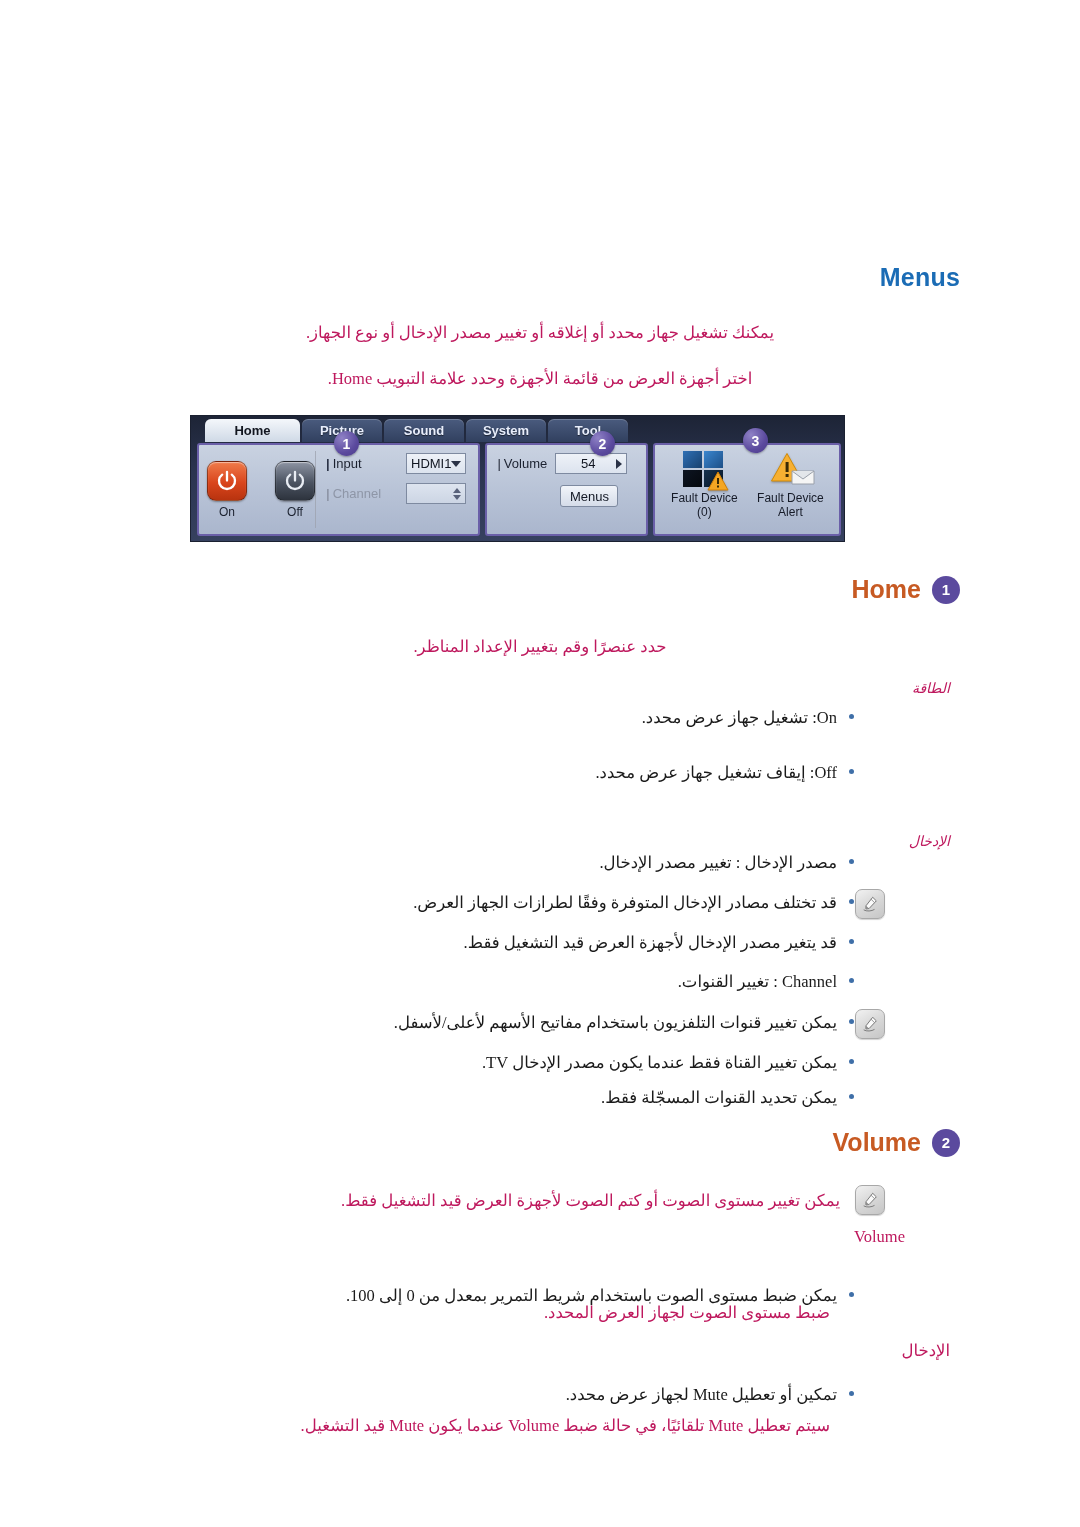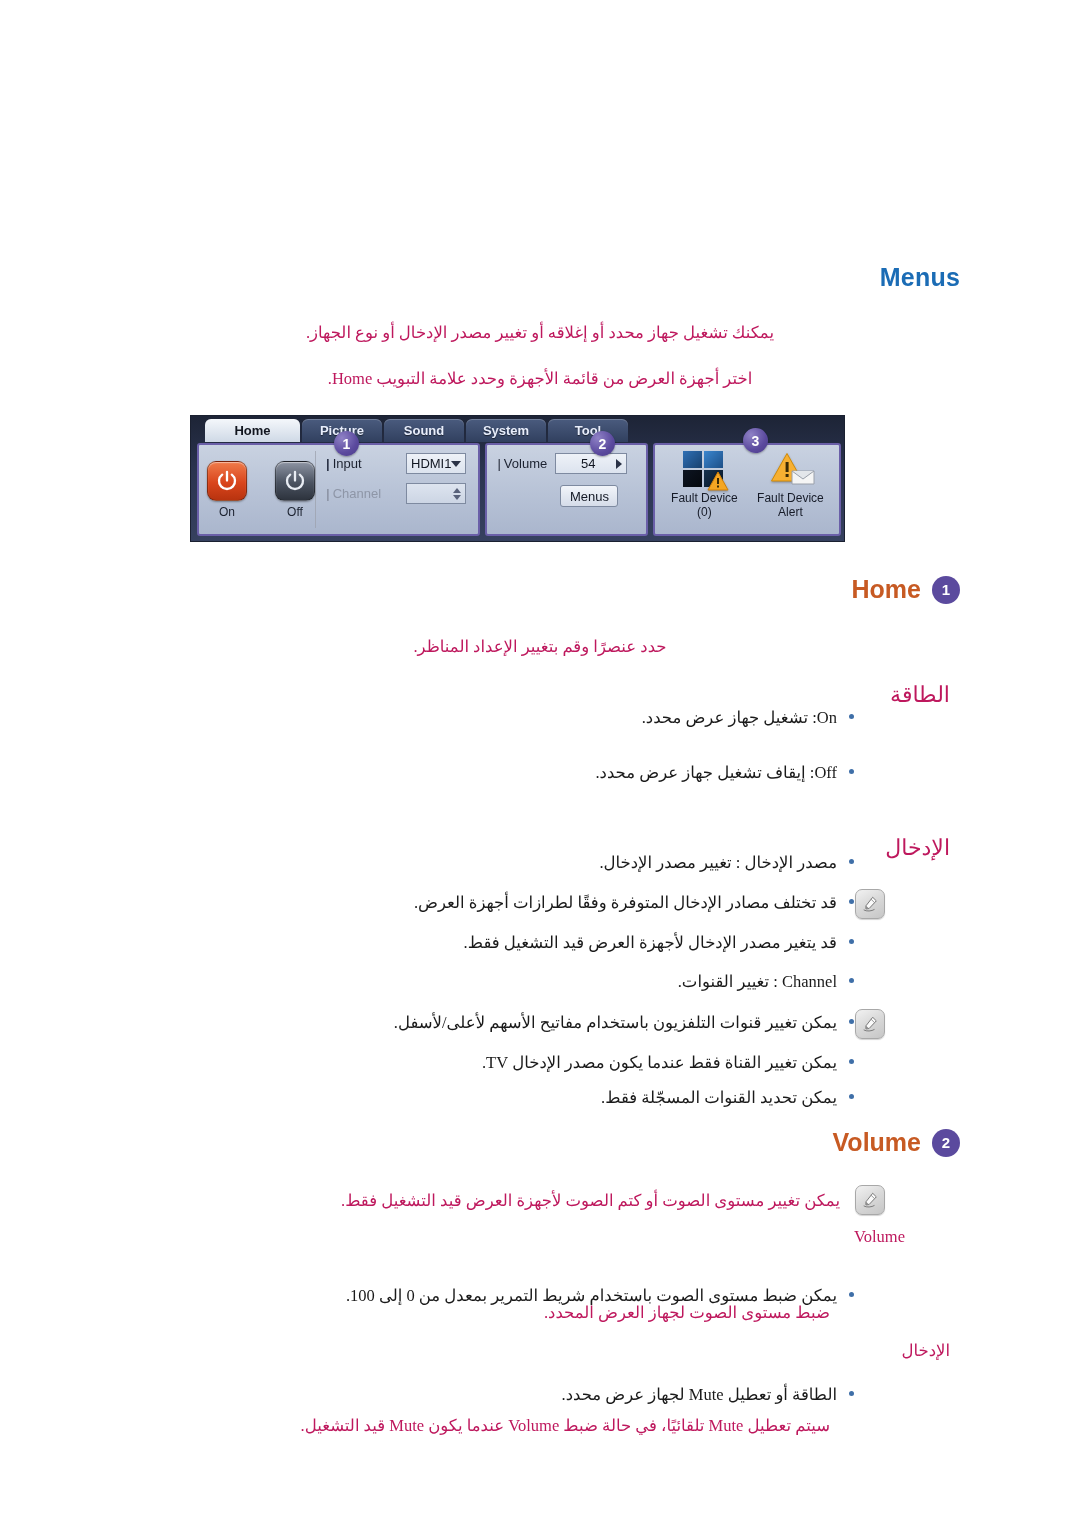--- a/index.html
+++ b/index.html
@@ -61,21 +61,21 @@
     font-size: 16.5px;
     line-height: 1.55;
     color: #be185d;
     white-space: nowrap;
   }
   .rtl.center-block { left: 0; right: 0; text-align: center; }
   .rtl.right-block  { right: 130px; text-align: right; }
 
   .intro-1 { top: 272px; }
   .intro-2 { top: 318px; }
-  .subhead { font-size: 22px; }
+  .subhead { font-size: 14px; font-style: italic; }
 
   
   .bullet-line {
     position: absolute;
     direction: rtl;
     unicode-bidi: isolate;
     display: flex;
     align-items: baseline;
     gap: 12px;
     font-family: "Liberation Serif", "DejaVu Serif", serif;
@@ -419,21 +419,21 @@
   <div class="note-icon" style="left:855px; top:841px">
     <svg width="18" height="18" viewBox="0 0 20 20">
       <path d="M13 2.5 L17 6.5 L9 15 L5.5 15.5 L5.5 12 Z" fill="#fbfbfb" stroke="#6c6c6c" stroke-width="1"></path>
       <path d="M5.5 12 L9 15 L5.5 15.5 Z" fill="#8d8d8d"></path>
       <path d="M11 4.5 L15 8.5" stroke="#8d8d8d" stroke-width="1"></path>
       <path d="M3 16.5 C6 18.5, 12 18, 15 16" fill="none" stroke="#7a7a7a" stroke-width="1.1"></path>
     </svg>
   </div>
   <div class="bullet-line" style="top:843px; right:226px">
     <span class="dot"></span>
-    <span>قد تختلف مصادر الإدخال المتوفرة وفقًا لطرازات أجهزة العرض.</span>
+    <span>قد تختلف مصادر الإدخال المتوفرة وفقًا لطرازات الجهاز العرض.</span>
   </div>
   <div class="bullet-line" style="top:883px; right:226px">
     <span class="dot"></span>
     <span>قد يتغير مصدر الإدخال لأجهزة العرض قيد التشغيل فقط.</span>
   </div>
 
   <div class="bullet-line" style="top:922px; right:226px">
     <span class="dot"></span>
     <span>Channel : تغيير القنوات.</span>
   </div>
@@ -479,17 +479,17 @@
   <div class="bullet-line" style="top:1236px; right:226px">
     <span class="dot"></span>
     <span>يمكن ضبط مستوى الصوت باستخدام شريط التمرير بمعدل من 0 إلى 100.</span>
   </div>
   <div class="rtl" style="top:1252px; right:250px; text-align:right">ضبط مستوى الصوت لجهاز العرض المحدد.</div>
 
   <div class="rtl right-block" style="top:1290px">الإدخال</div>
 
   <div class="bullet-line" style="top:1335px; right:226px">
     <span class="dot"></span>
-    <span>الطاقة أو تعطيل Mute لجهاز عرض محدد.</span>
+    <span>تمكين أو تعطيل Mute لجهاز عرض محدد.</span>
   </div>
   <div class="rtl" style="top:1365px; right:250px; text-align:right">سيتم تعطيل Mute تلقائيًا، في حالة ضبط Volume عندما يكون Mute قيد التشغيل.</div>
 
 </div>
 
 </body></html>

